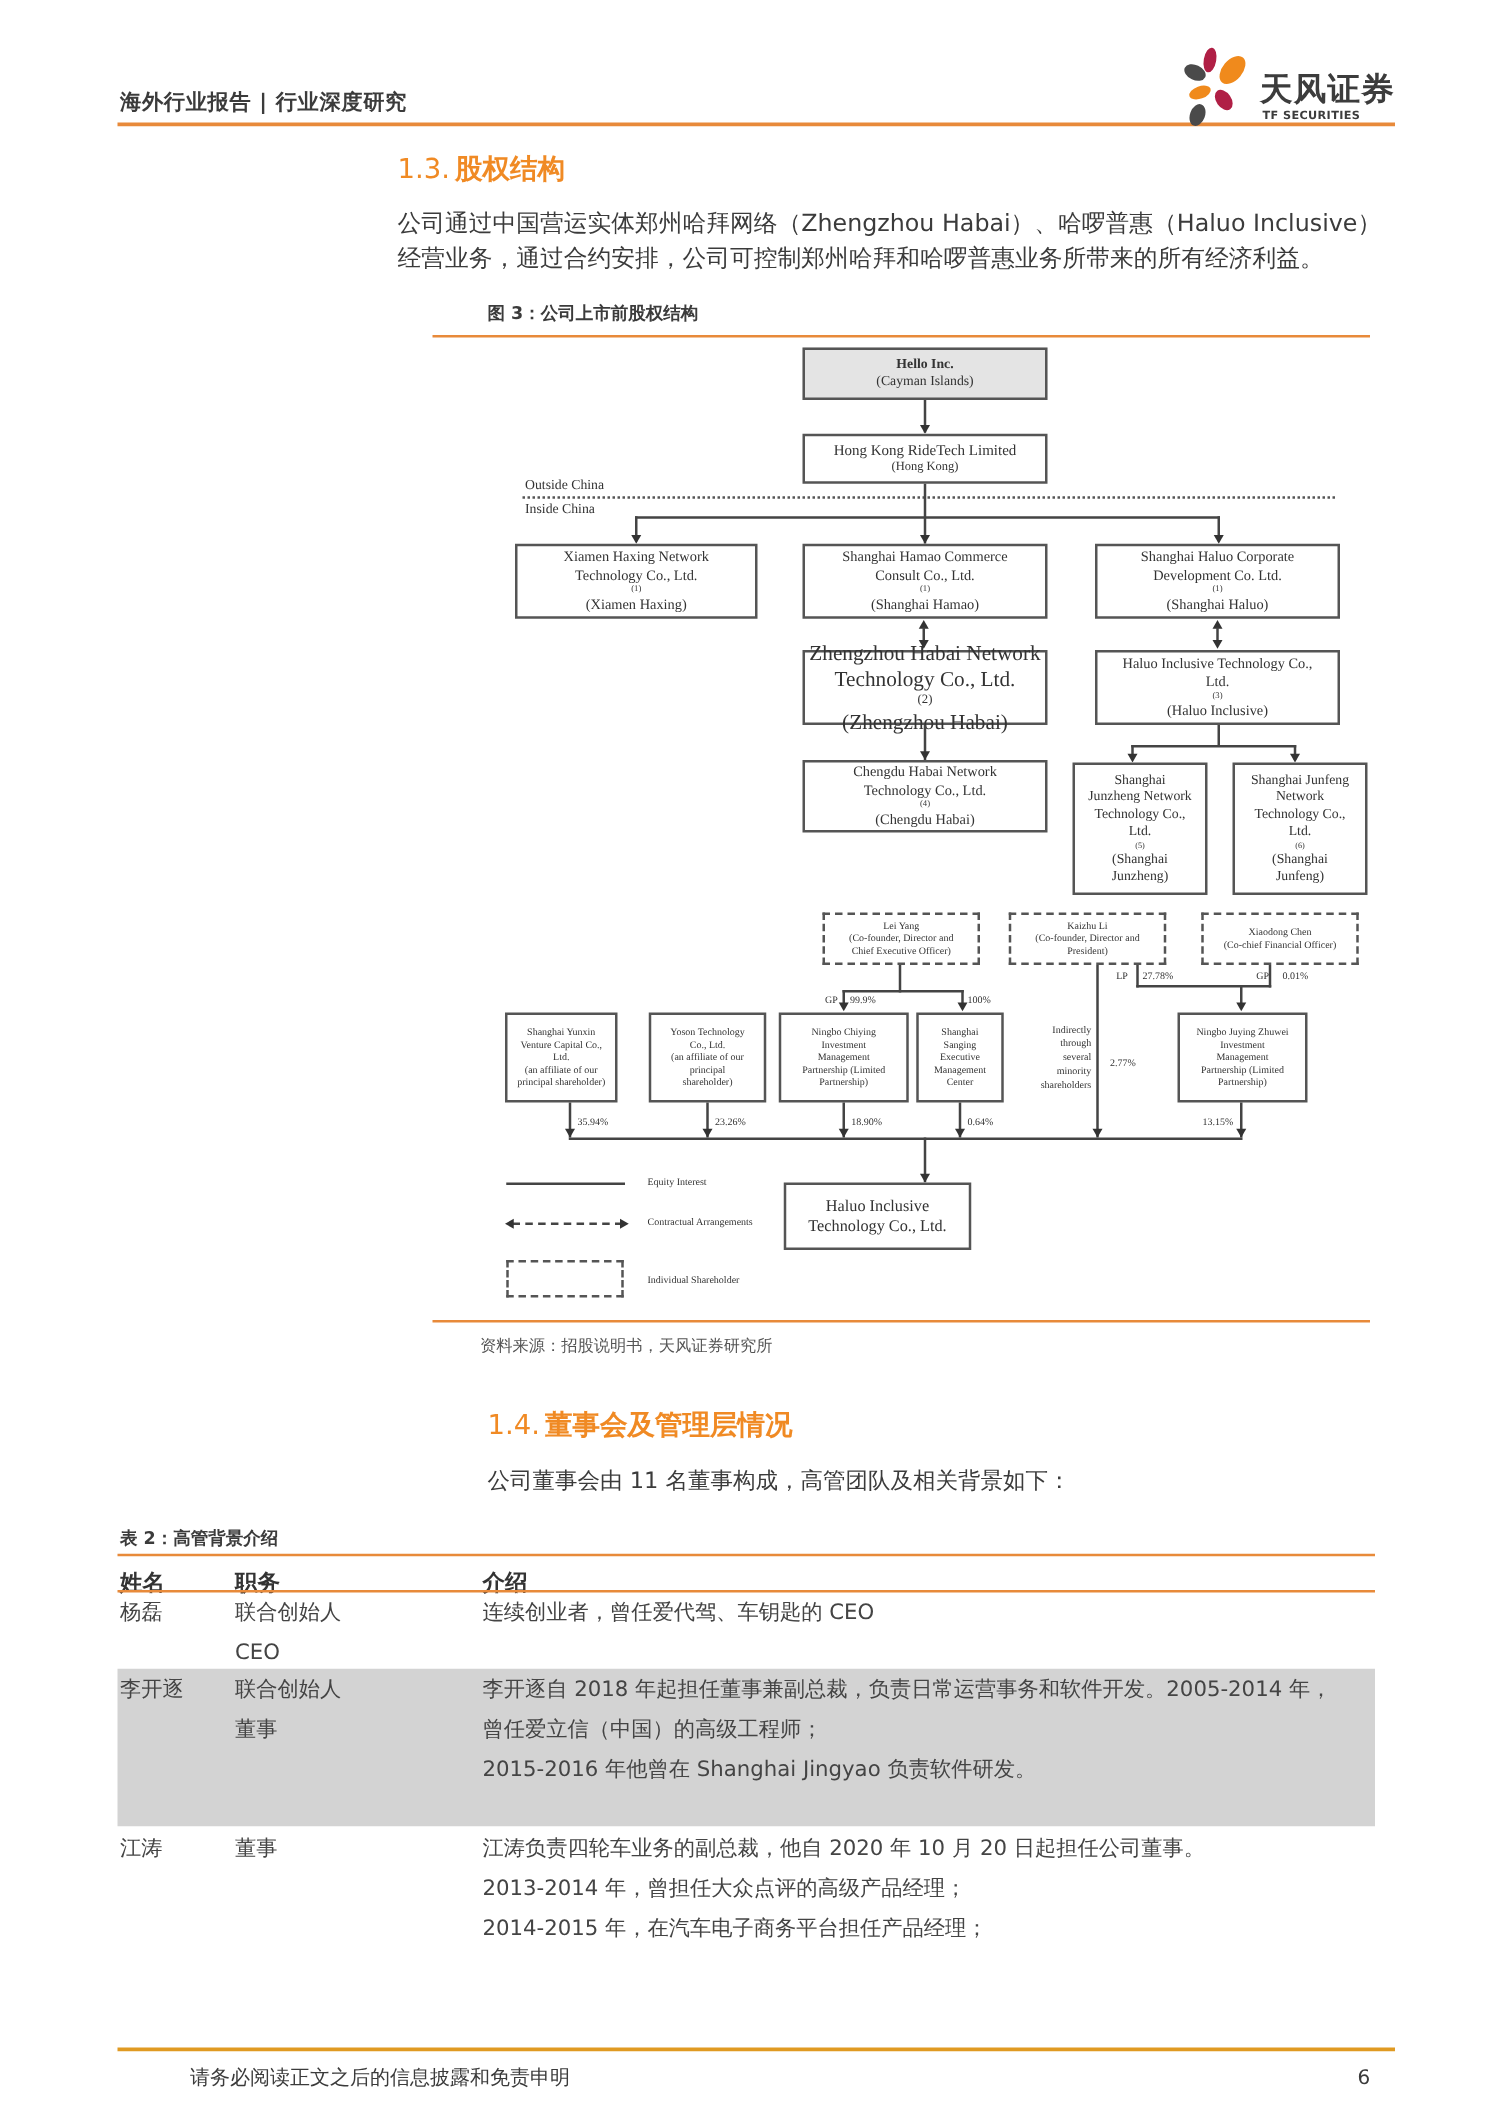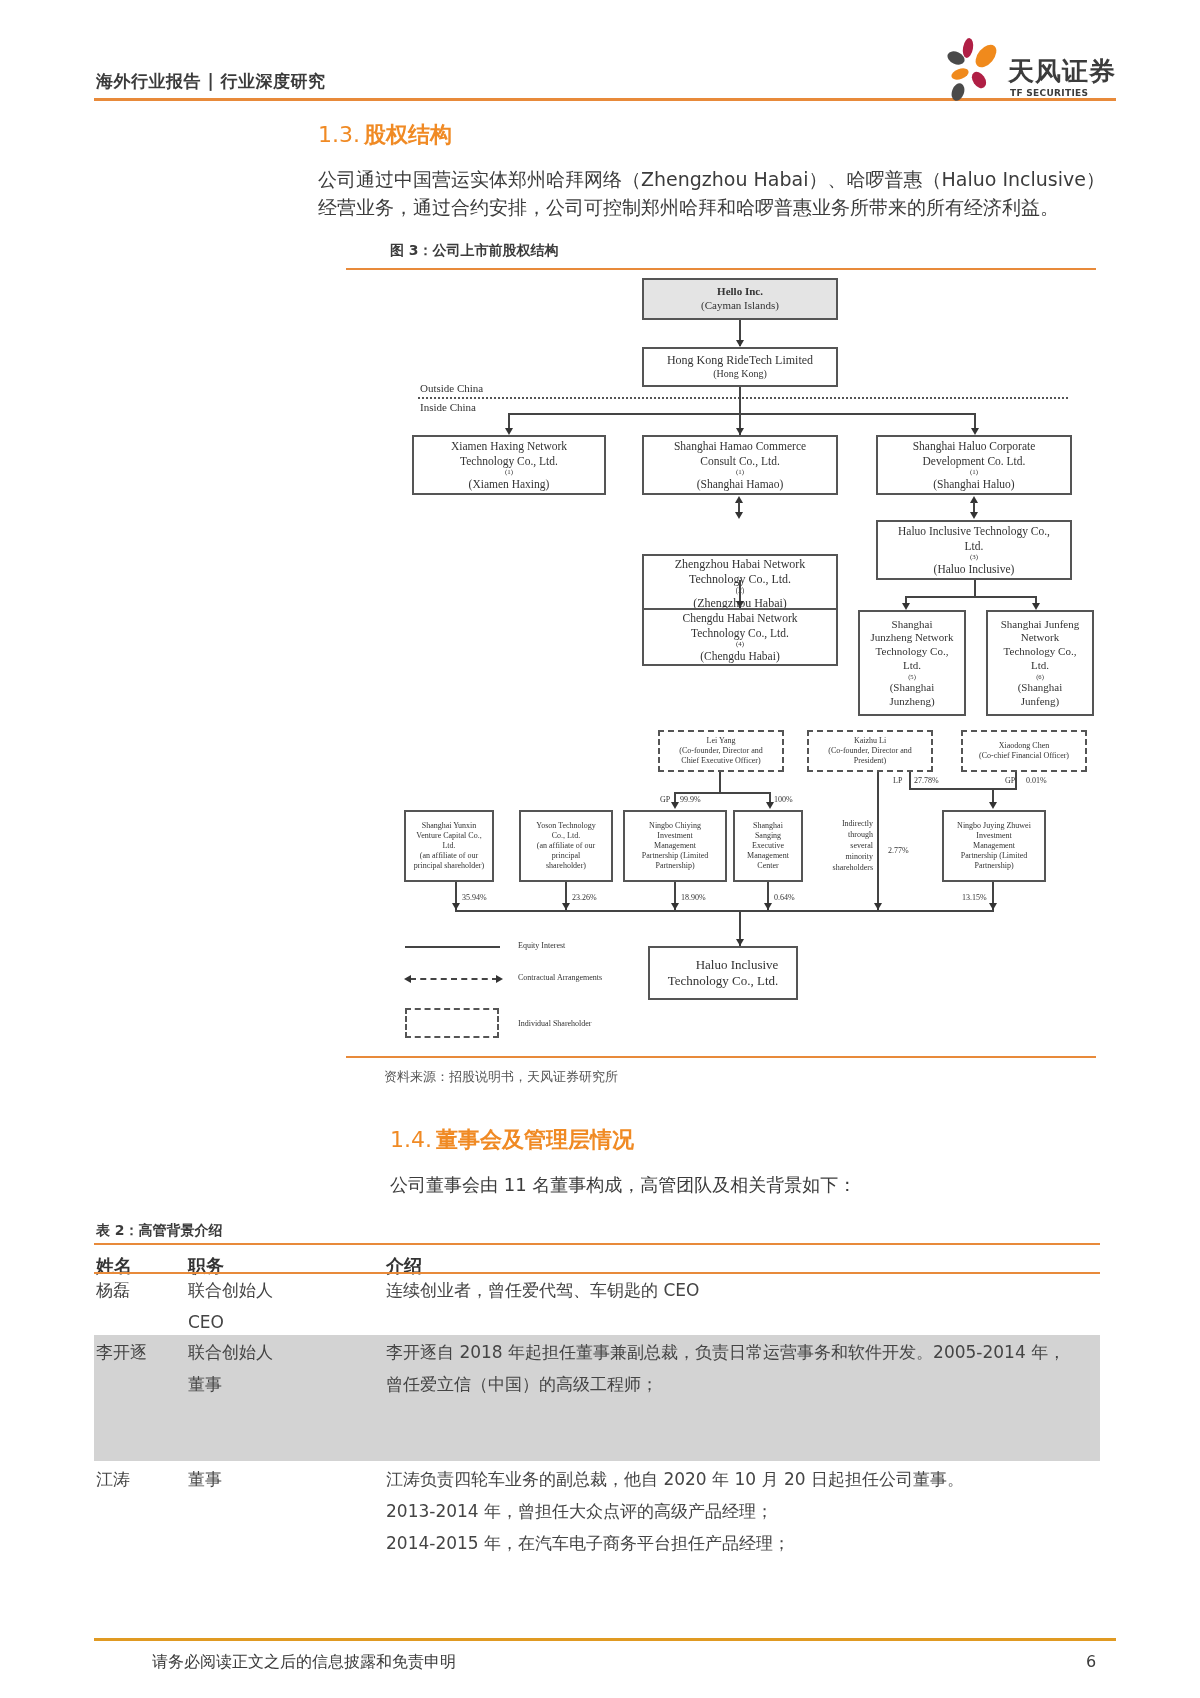--- a/index.html
+++ b/index.html
@@ -138,21 +138,21 @@
       </div>
   </div>
 
   <div class="arrow-u" style="left:735px;top:496px;"></div>
   <div class="dline-v" style="left:738px;top:502px;height:12px;"></div>
   <div class="arrow-d" style="left:735px;top:512px;"></div>
   <div class="arrow-u" style="left:970px;top:496px;"></div>
   <div class="dline-v" style="left:973px;top:502px;height:12px;"></div>
   <div class="arrow-d" style="left:970px;top:512px;"></div>
 
-  <div class="box" style="left:642px;top:520px;width:196px;height:60px;font-size:12px;margin-top:34px;">
+  <div class="box" style="left:642px;top:520px;width:196px;height:60px;font-size:17px;">
     <div>
         <span>Zhengzhou Habai Network</span>
         <span>
           <span>Technology Co., Ltd.</span>
           <span class="sup">(2)</span>
         </span>
         <span>(Zhengzhou Habai)</span>
       </div>
   </div>
   <div class="box" style="left:876px;top:520px;width:196px;height:60px;font-size:11.5px;">
@@ -322,21 +322,21 @@
   <div class="serif-s" style="left:462px;top:893px;font-size:8px;">35.94%</div>
   <div class="serif-s" style="left:572px;top:893px;font-size:8px;">23.26%</div>
   <div class="serif-s" style="left:681px;top:893px;font-size:8px;">18.90%</div>
   <div class="serif-s" style="left:774px;top:893px;font-size:8px;">0.64%</div>
   <div class="serif-s" style="left:962px;top:893px;font-size:8px;">13.15%</div>
 
   <div class="ln" style="left:455px;top:910px;width:539px;height:2px;"></div>
   <div class="ln" style="left:739px;top:910px;width:2px;height:36px;"></div>
   <div class="arrow-d" style="left:736px;top:939px;"></div>
 
-  <div class="box" style="left:648px;top:946px;width:150px;height:54px;font-size:13px;text-align:right;">
+  <div class="box" style="left:627px;top:946px;width:150px;height:54px;font-size:13px;">
     <div>
         <span>Haluo Inclusive</span>
         <span>Technology Co., Ltd.</span>
       </div>
   </div>
 
   <div>
     <div class="ln" style="left:405px;top:946px;width:95px;height:2px;"></div>
     <div class="serif-s" style="left:518px;top:941px;font-size:8px;">Equity Interest</div>
     <div class="abs" style="left:410px;top:978px;width:88px;border-top:2px dashed #444;"></div>
@@ -377,20 +377,21 @@
 <div class="row-shade"></div>
 <div>
   <div class="td" style="left:96px;top:1336px;">李开逐</div>
   <div class="td" style="left:188px;top:1336px;">
     <div>联合创始人</div>
       <div>董事</div>
   </div>
   <div class="td" style="left:386px;top:1336px;">
     <div>李开逐自 2018 年起担任董事兼副总裁，负责日常运营事务和软件开发。2005-2014 年，</div>
       <div>曾任爱立信（中国）的高级工程师；</div>
+      <div>2015-2016 年他曾在 Shanghai Jingyao 负责软件研发。</div>
   </div>
 </div>
 
 <div>
   <div class="td" style="left:96px;top:1463px;">江涛</div>
   <div class="td" style="left:188px;top:1463px;">
     <div>董事</div>
   </div>
   <div class="td" style="left:386px;top:1463px;">
     <div>江涛负责四轮车业务的副总裁，他自 2020 年 10 月 20 日起担任公司董事。</div>

